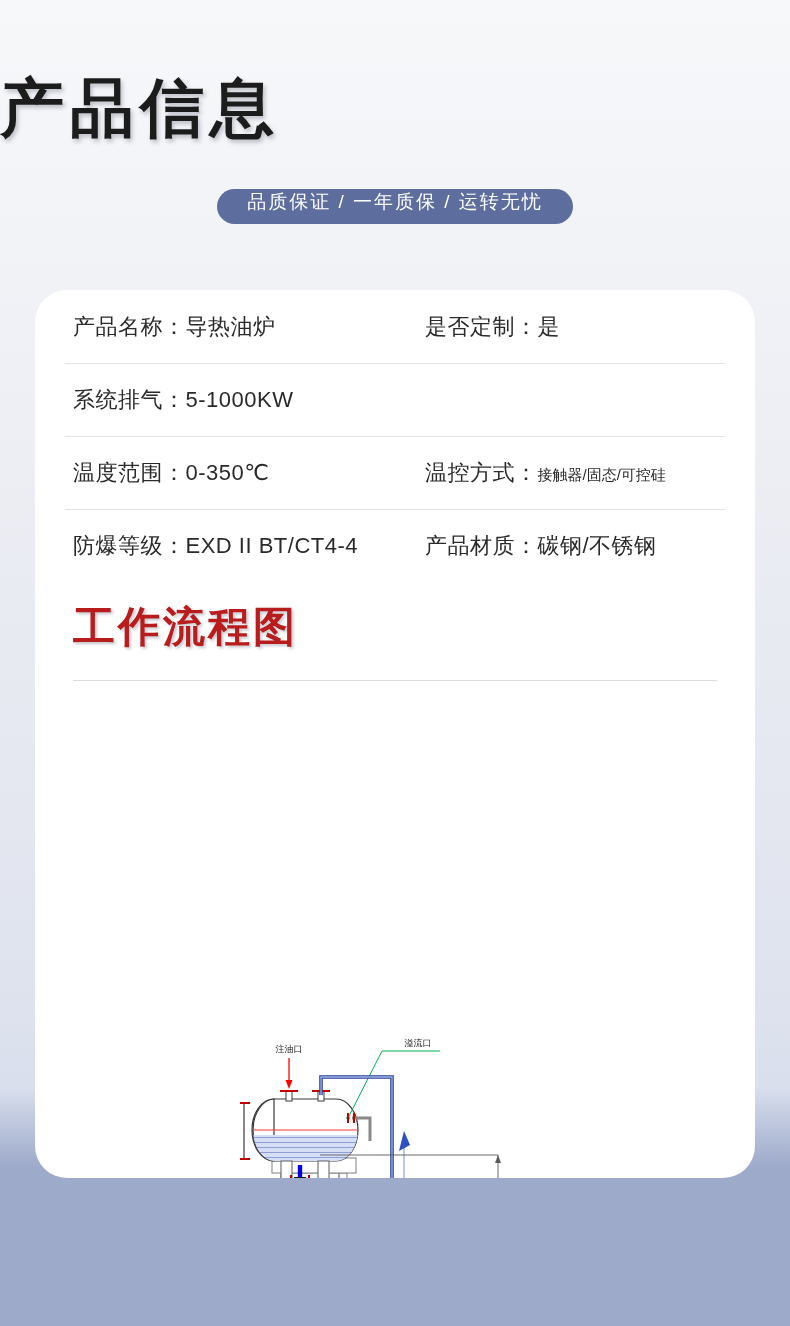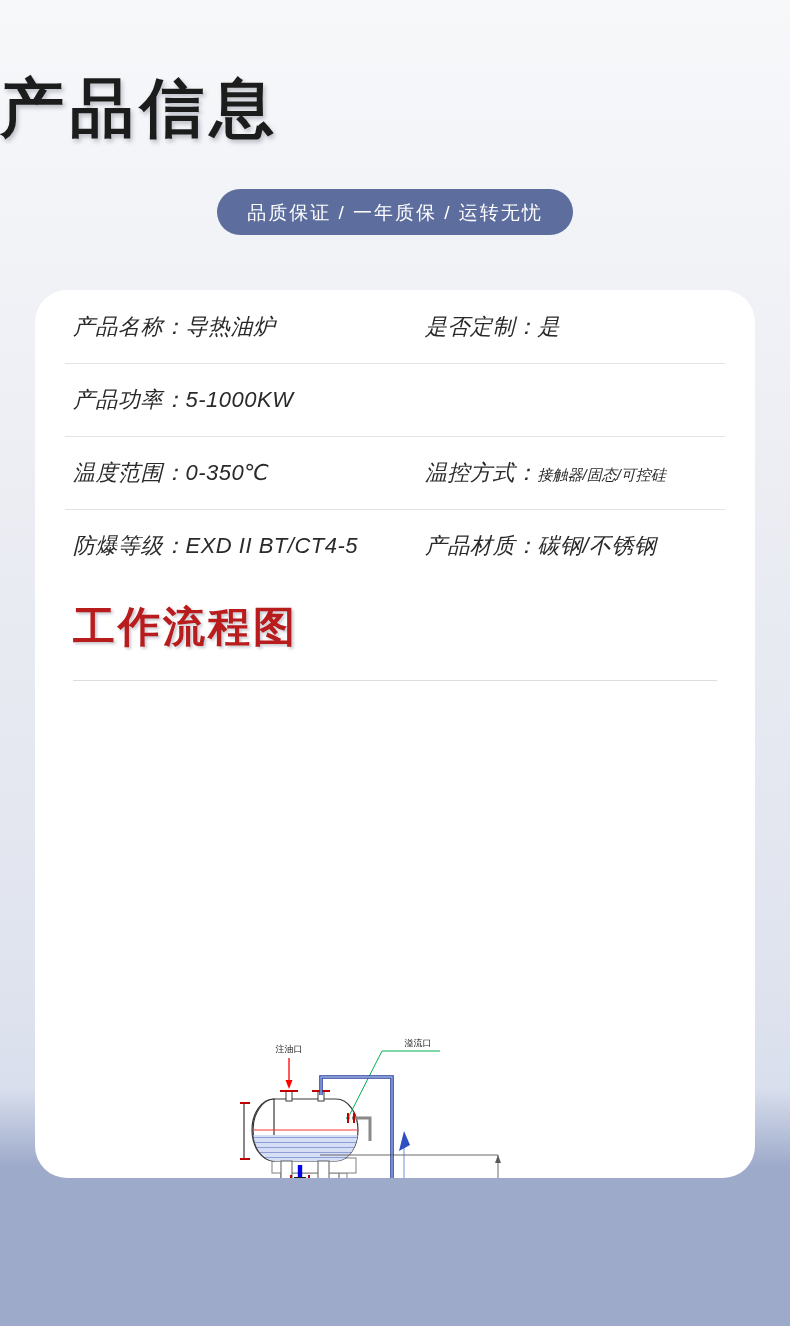--- a/index.html
+++ b/index.html
@@ -27,21 +27,21 @@
     color:#1c1c1c;
     text-shadow:2px 3px 4px rgba(120,125,140,.45);
     line-height:1.15;
   }
   .badge-wrap { position:absolute; top:189px; left:0; width:790px; text-align:center; }
   .badge {
     display:inline-block;
     background:#5d6e9e;
     color:#ffffff;
     border-radius:24px;
-    padding:13px 30px 10px 30px;
+    padding:2px 30px 10px 30px;
     font-size:19px;
     letter-spacing:2px;
     line-height:1.2;
     white-space:nowrap;
   }
   
   .card {
     position:absolute;
     left:35px; top:290px;
     width:720px; height:888px;
@@ -56,21 +56,21 @@
     height:73px;
     display:flex;
     align-items:center;
     padding:0 38px;
   }
   .spec-row + .spec-row::before {
     content:"";
     position:absolute; left:30px; right:30px; top:0;
     height:1px; background:#e3e3e3;
   }
-  .spec-cell { display:flex; align-items:baseline;font-style:italic; }
+  .spec-cell { display:flex; align-items:baseline; }
   .spec-cell.left  { width:352px; }
   .spec-cell.right { flex:1; }
   .spec-label {
     font-size:22px; color:#2a2a2a; white-space:nowrap; letter-spacing:.5px;
   }
   .spec-value {
     font-size:22px; color:#2a2a2a; white-space:nowrap; letter-spacing:.5px;
   }
   .spec-value.small { font-size:15px; letter-spacing:0;text-align:center; }
   
@@ -116,40 +116,40 @@
           <span class="spec-value">导热油炉</span>
         </div>
         <div class="spec-cell right">
           <span class="spec-label">是否定制：</span>
           <span class="spec-value">是</span>
         </div>
       </div>
 
       <div class="spec-row">
         <div class="spec-cell right">
-          <span class="spec-label">产品功率：</span>
+          <span class="spec-label">系统排气：</span>
           <span class="spec-value">5-1000KW</span>
         </div>
       </div>
 
       <div class="spec-row">
         <div class="spec-cell left">
           <span class="spec-label">温度范围：</span>
           <span class="spec-value">0-350℃</span>
         </div>
         <div class="spec-cell right">
           <span class="spec-label">温控方式：</span>
           <span class="spec-value small">接触器/固态/可控硅</span>
         </div>
       </div>
 
       <div class="spec-row">
         <div class="spec-cell left">
           <span class="spec-label">防爆等级：</span>
-          <span class="spec-value">EXD II BT/CT4-5</span>
+          <span class="spec-value">EXD II BT/CT4-4</span>
         </div>
         <div class="spec-cell right">
           <span class="spec-label">产品材质：</span>
           <span class="spec-value">碳钢/不锈钢</span>
         </div>
       </div>
 
     </div>
 
     <div class="section">

